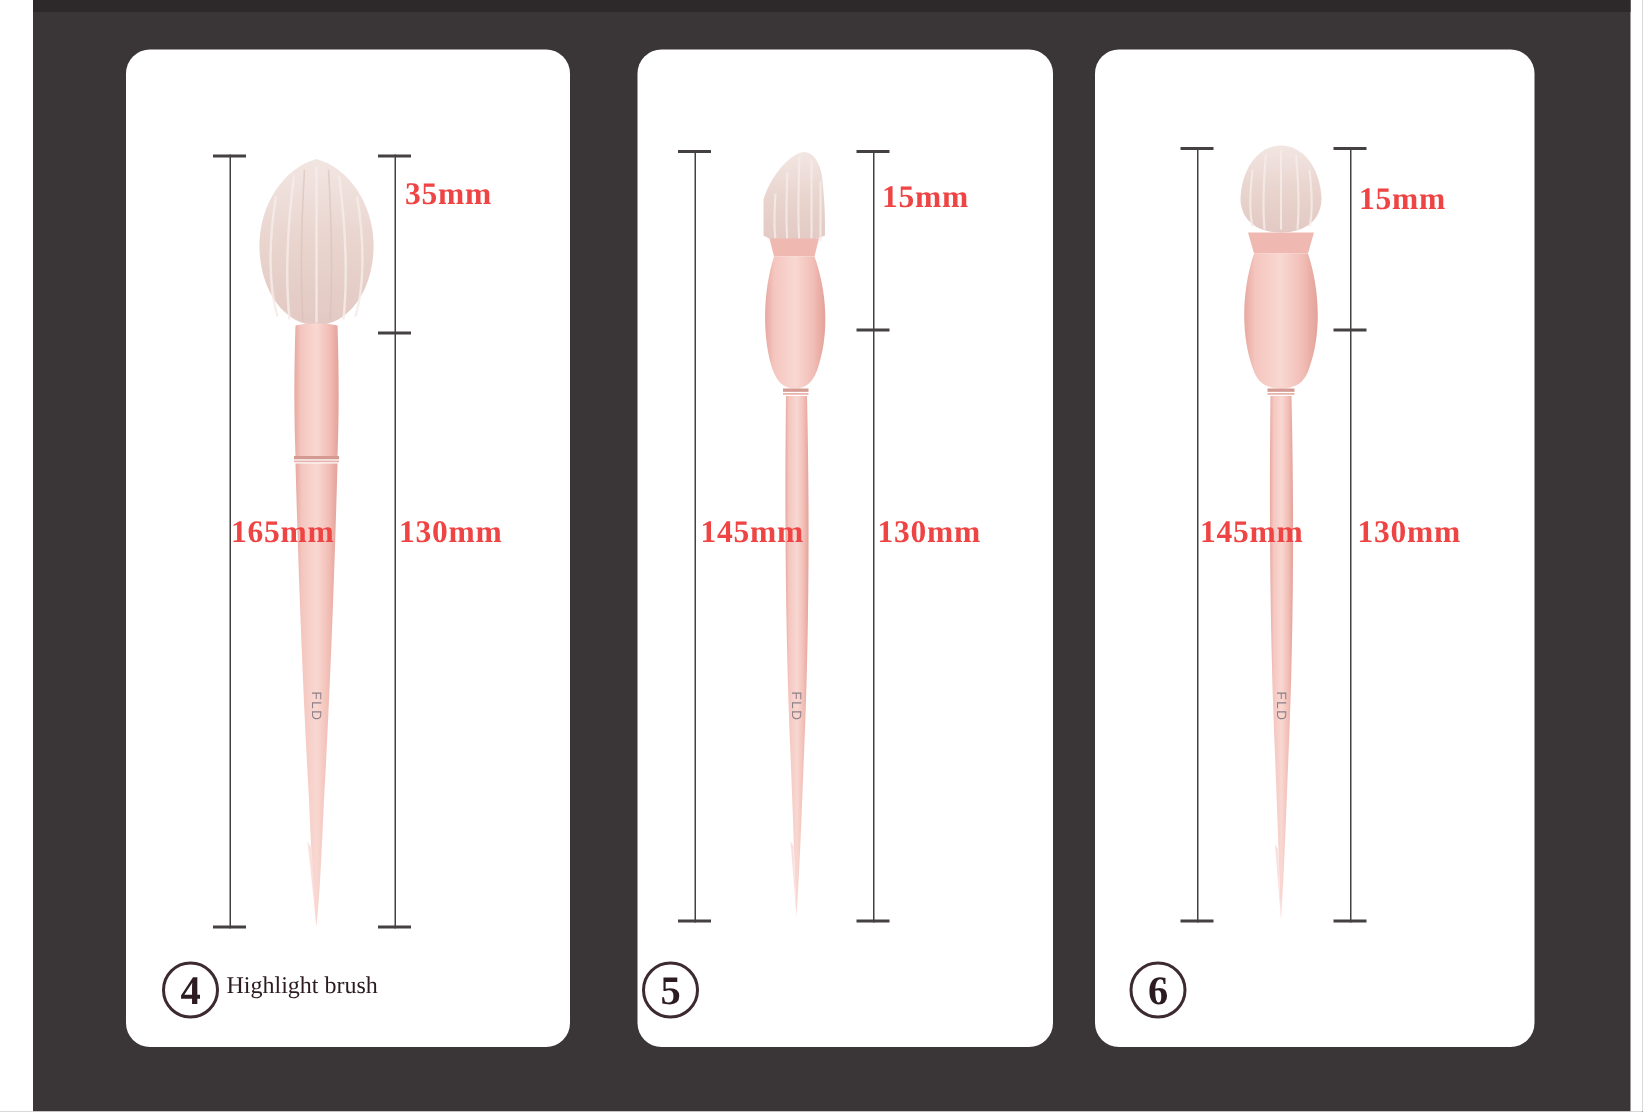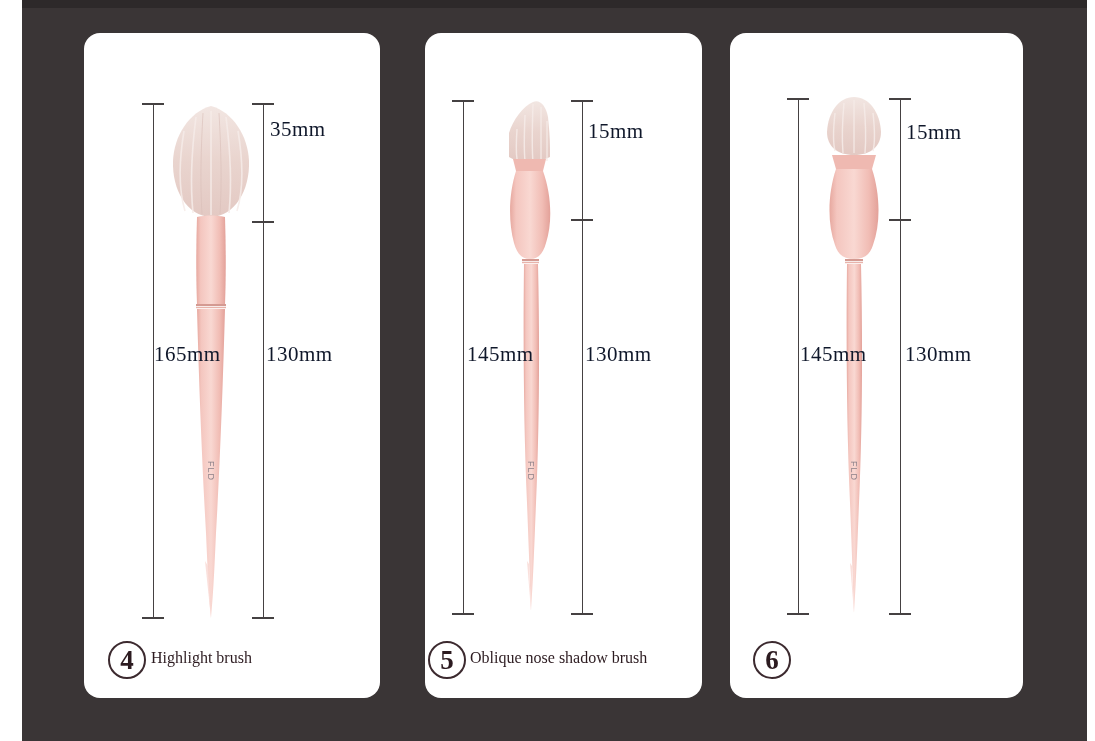--- a/index.html
+++ b/index.html
@@ -12,21 +12,21 @@
   .card{position:absolute;top:33px;height:665px;background:#ffffff;border-radius:16px;}
   .card1{left:84px;width:296px;}
   .card2{left:425px;width:277px;}
   .card3{left:730px;width:293px;}
   .brush-svg{position:absolute;left:0;top:0;}
   
   .vline{position:absolute;width:1px;background:#454142;}
   .cap{position:absolute;height:2px;background:#454142;}
   .cap.w{width:22px;left:-11px;}
   
-  .meas{position:absolute;font-weight:400;font-size:21px;color:#0f172a;letter-spacing:.5px;white-space:nowrap;}
+  .meas{position:absolute;font-weight:700;font-size:21px;color:#ef4444;letter-spacing:.5px;white-space:nowrap;}
   
   .numcircle{
     position:absolute;width:38px;height:38px;border:2px solid #3c2a2f;border-radius:50%;
     display:flex;align-items:center;justify-content:center;
     font-weight:700;font-size:27px;color:#2c1b20;box-sizing:border-box;
   }
   .bname{position:absolute;font-weight:400;font-size:16px;color:#2c1b20;white-space:nowrap;}
   .brand{
     position:absolute;font-family:"Liberation Sans",sans-serif;font-size:9px;color:#8d8189;
     letter-spacing:1px;transform:translate(-50%,-50%) rotate(90deg);transform-origin:center;
@@ -146,21 +146,20 @@
       <div class="cap w" style="bottom:0;"></div>
       <div class="cap w" style="top:119px;"></div>
     </div>
     <div class="meas" style="left:163px;top:86px;">15mm</div>
     <div class="meas" style="left:42px;top:309px;">145mm</div>
     <div class="meas" style="left:160px;top:309px;">130mm</div>
 
     <div class="numcircle" style="left:3px;top:608px;">
       <span>5</span>
     </div>
-    <div class="bname" style="left:45px;top:616px;">Oblique nose shadow brush</div>
   </div>
 
   <div class="card card3">
     <svg class="brush-svg" width="293" height="665" viewBox="0 0 293 665">
       <defs>
         <linearGradient id="b3h" x1="0" y1="0" x2="1" y2="0">
           <stop offset="0" stop-color="#e7a89f"></stop>
             <stop offset="0.15" stop-color="#f4c6bf"></stop>
           <stop offset="0.5" stop-color="#f9d8d2"></stop>
             <stop offset="0.8" stop-color="#f1bdb5"></stop>

